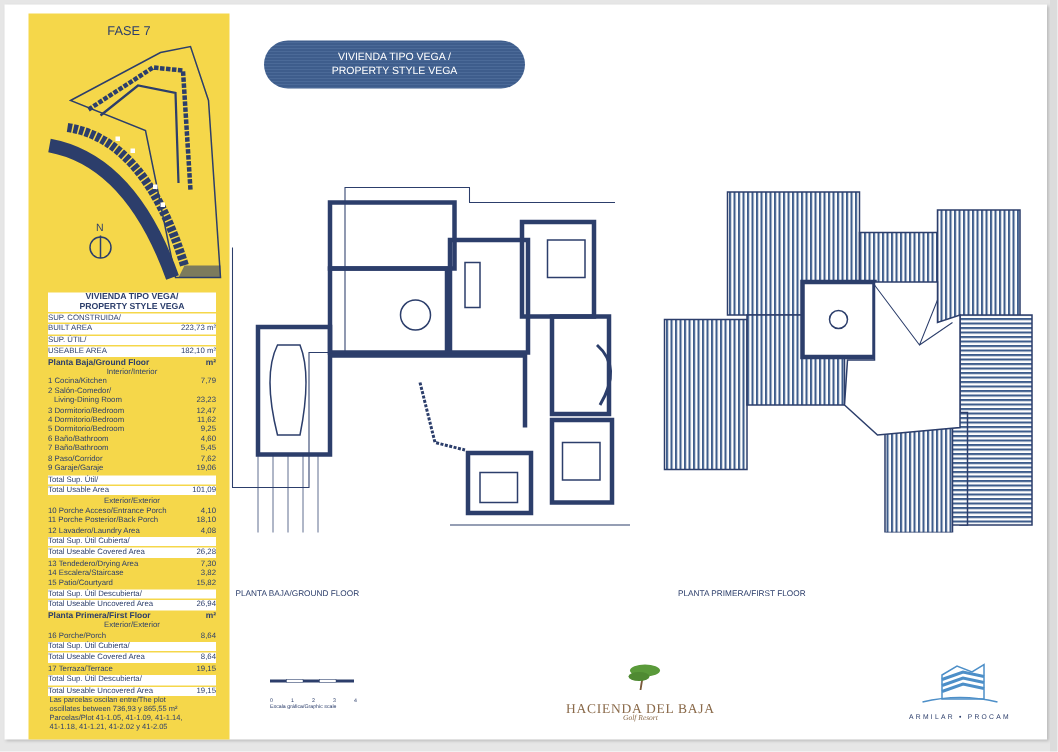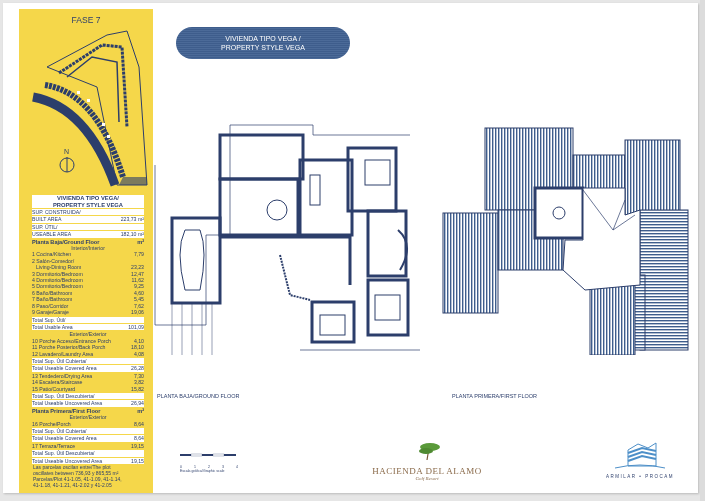--- a/index.html
+++ b/index.html
@@ -269,21 +269,21 @@
   </div>
   <div style="font-size:3.5px;color:#2c3e6b;">Escala gráfica/Graphic scale</div>
 </div>
 
 <div class="logo1">
   <svg width="110" height="22" viewBox="0 0 110 22">
     <path d="M55 20 Q56 12 58 6" stroke="#7a5a3a" stroke-width="1.2" fill="none"></path>
     <ellipse cx="58" cy="7" rx="10" ry="4" fill="#5a9a3a"></ellipse>
     <ellipse cx="54" cy="11" rx="7" ry="3" fill="#4f8a32"></ellipse>
   </svg>
-  <div style="text-align:center;font-family:'Liberation Serif',serif;color:#8a6a4a;font-size:9px;letter-spacing:0.5px;">HACIENDA DEL ALAMO</div>
+  <div style="text-align:center;font-family:'Liberation Serif',serif;color:#8a6a4a;font-size:9px;letter-spacing:0.5px;">HACIENDA DEL BAJA</div>
   <div style="text-align:center;font-family:'Liberation Serif',serif;font-style:italic;color:#8a6a4a;font-size:5px;">Golf Resort</div>
 </div>
 
 <div class="logo2">
   <svg width="100" height="30" viewBox="0 0 100 30">
     <path d="M38 10 L48 4 L58 8 L66 3 L66 26 L38 26Z" fill="none" stroke="#4d8fc8" stroke-width="1"></path>
     <path d="M38 13 L52 8 L66 11 M38 17 L52 12 L66 15 M38 21 L52 16 L66 19" stroke="#4d8fc8" stroke-width="2" fill="none"></path>
     <path d="M25 28 Q50 22 75 28" stroke="#4d8fc8" stroke-width="1" fill="none"></path>
   </svg>
   <div style="text-align:center;font-size:4.5px;letter-spacing:1.5px;color:#2c3e6b;">ARMILAR • PROCAM</div>

